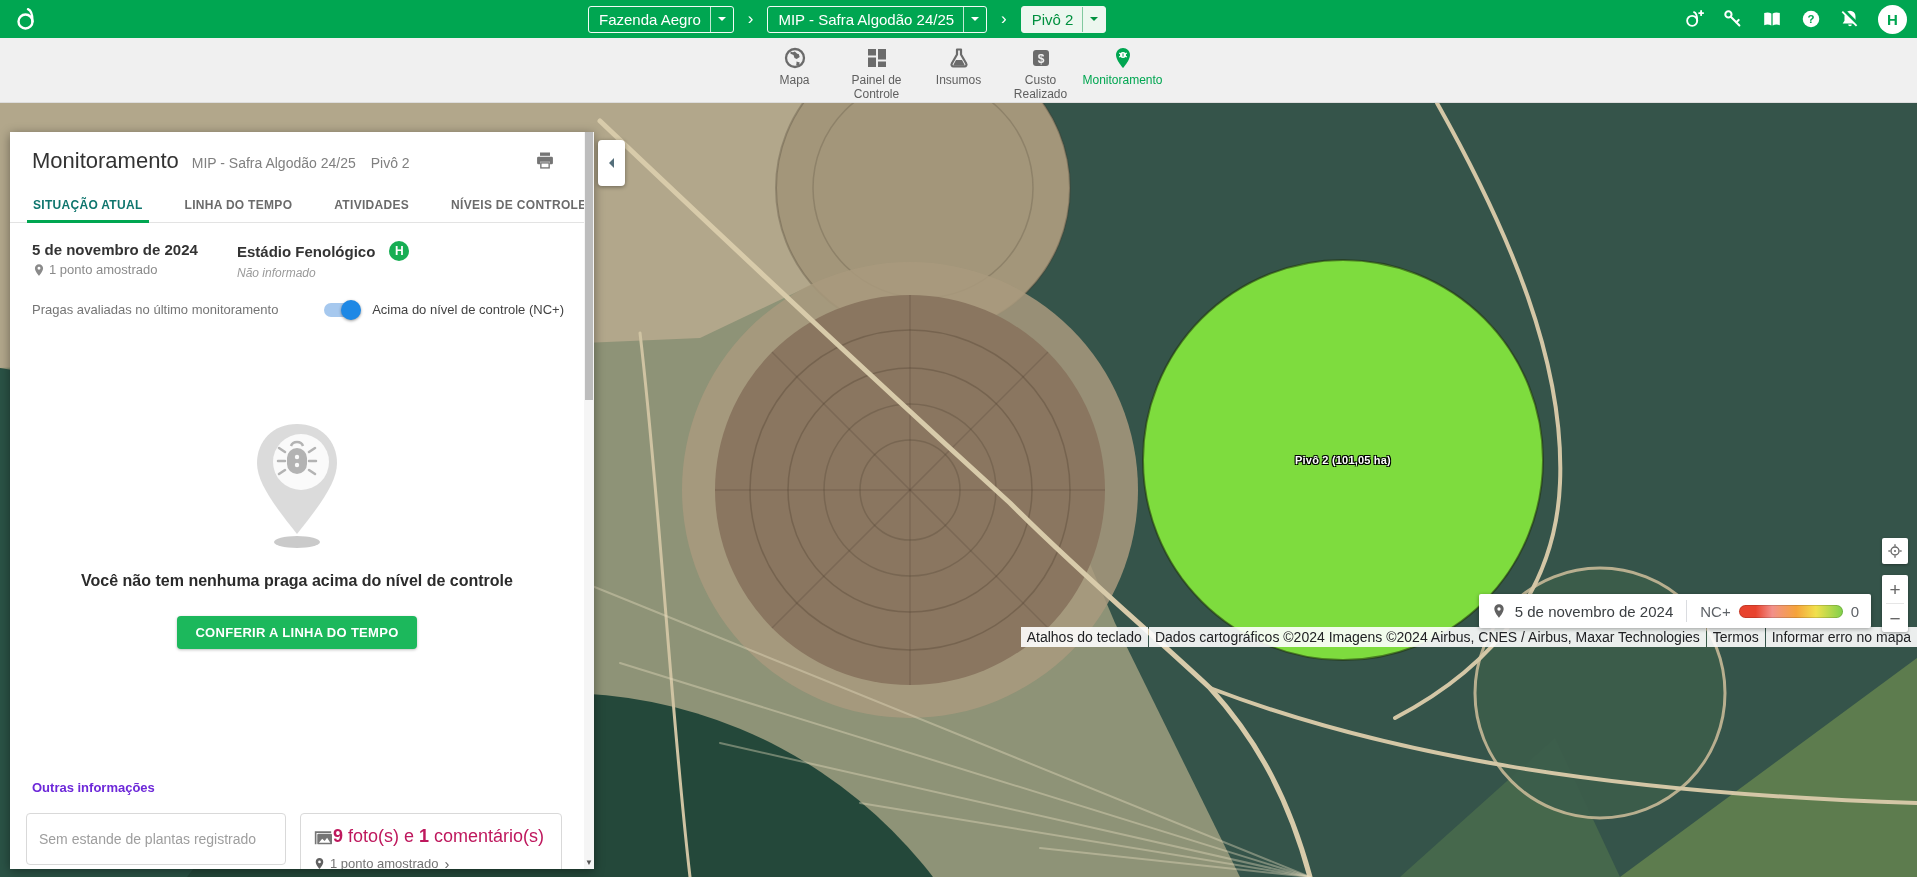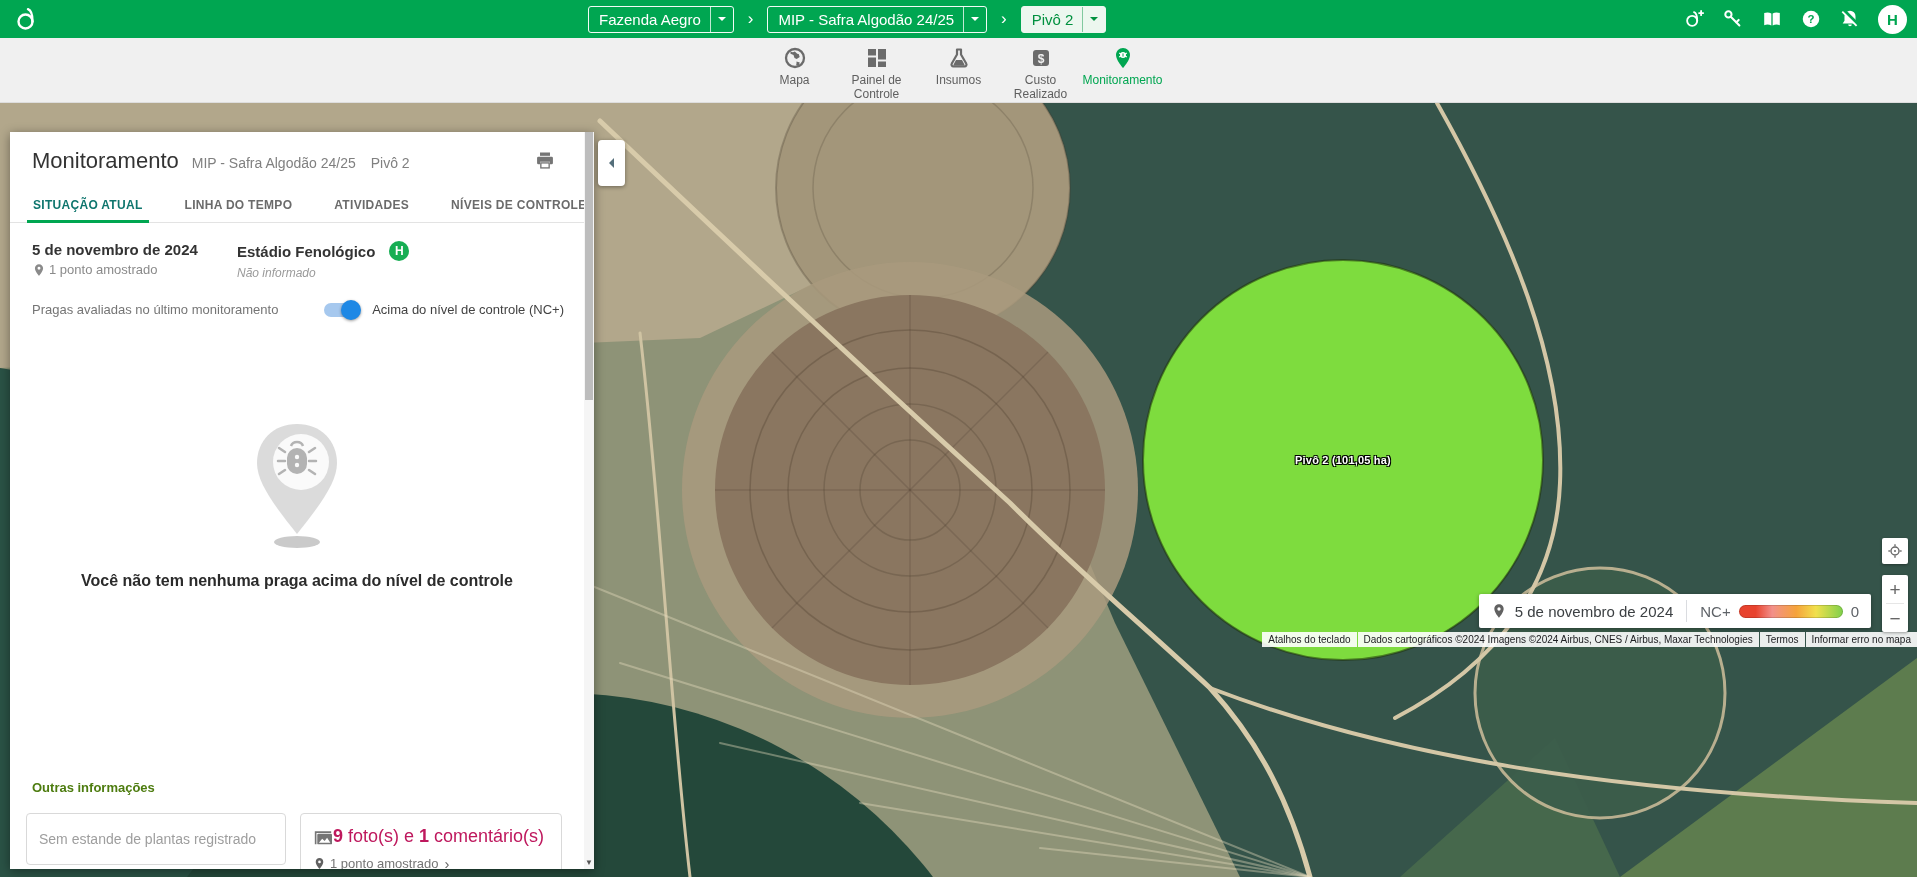--- a/index.html
+++ b/index.html
@@ -42,21 +42,21 @@
   .map-datebar .dtxt { font-size:15px; color:#3c4043; white-space:nowrap; }
   .vdiv { width:1px; height:22px; background:#dadce0; margin:0 5px; }
   .nc-label, .nc-val { font-size:15px; color:#5f6368; }
   .nc-grad { width:104px; height:13px; border-radius:7px; background:linear-gradient(90deg,#E8432E 0%,#E8432E 16%,#F2908A 32%,#F5A33B 55%,#F1E04C 74%,#7ED04B 100%); box-shadow:inset 0 0 0 1px rgba(0,0,0,.15); }
 
   .geo-btn { position:absolute; right:9px; bottom:83px; width:26px; height:26px; background:#fff; border:none; border-radius:2px; box-shadow:0 1px 3px rgba(0,0,0,.35); display:flex; align-items:center; justify-content:center; cursor:pointer; z-index:10; }
   .zoom-pill { position:absolute; right:9px; bottom:15px; width:26px; background:#fff; border-radius:2px; box-shadow:0 1px 3px rgba(0,0,0,.35); display:flex; flex-direction:column; z-index:10; }
   .zoom-pill button { width:26px; height:28px; border:none; background:transparent; font-size:19px; color:#666; cursor:pointer; line-height:1; }
   .zoom-pill .hdiv { height:1px; background:#e6e6e6; margin:0 4px; }
 
-  .attribution { position:absolute; right:0; bottom:0; display:flex; align-items:stretch; font-size:10px; color:#202124; z-index:9; }
+  .attribution { position:absolute; right:0; bottom:0; display:flex; align-items:stretch; font-size:14px; color:#202124; z-index:9; }
   .attribution > div { background:rgba(255,255,255,.9); padding:2px 6px; margin-left:1px; white-space:nowrap; }
   .attribution .clickable { cursor:pointer; }
 
   
   .panel { position:absolute; left:10px; top:132px; width:584px; height:737px; background:#fff; box-shadow:0 2px 10px rgba(0,0,0,.4); z-index:20; overflow:hidden; }
   .panel-head { padding:16px 22px 0 22px; display:flex; align-items:baseline; }
   .panel-title { font-size:22px; color:#333; }
   .panel-sub { font-size:14px; color:#808080; margin-left:13px; }
   .panel-sub2 { font-size:14px; color:#808080; margin-left:15px; }
   .print-btn { position:absolute; right:38px; top:18px; width:22px; height:22px; background:none; border:none; cursor:pointer; }
@@ -80,21 +80,21 @@
   .pest-label { font-size:13px; color:#757575; }
   .toggle-wrap { display:flex; align-items:center; gap:14px; }
   .toggle { width:34px; height:14px; border-radius:7px; background:#a6c8ee; position:relative; cursor:pointer; }
   .toggle .knob { position:absolute; right:-3px; top:-3px; width:20px; height:20px; border-radius:50%; background:#1E88E5; box-shadow:0 1px 3px rgba(0,0,0,.4); }
   .toggle-label { font-size:13px; color:#424242; }
 
   .empty { position:absolute; left:0; right:10px; top:288px; display:flex; flex-direction:column; align-items:center; }
   .empty-msg { margin-top:20px; font-size:16px; font-weight:600; color:#2b2b2b;text-align:center; }
   .timeline-btn { margin-top:26px; background:#1CB85C; color:#fff; border:none; border-radius:4px; font-size:13px; font-weight:bold; letter-spacing:.3px; padding:9px 18px; cursor:pointer; box-shadow:0 1px 3px rgba(0,0,0,.25); }
 
-  .other-info-heading { position:absolute; left:22px; top:648px; font-size:13px; font-weight:bold; color:#4d7c0f; }
+  .other-info-heading { position:absolute; left:22px; top:648px; font-size:13px; font-weight:bold; color:#6d28d9; }
   .stand-box { position:absolute; left:16px; top:681px; width:260px; height:52px; border:1px solid #d9d9d9; border-radius:4px; display:flex; align-items:center; padding:0 12px; font-size:14px; color:#9e9e9e; cursor:text; }
   .photo-box { position:absolute; left:290px; top:681px; width:262px; height:78px; border:1px solid #d9d9d9; border-radius:4px; padding:12px 12px 0 12px; cursor:pointer; }
   .photo-line { display:flex; align-items:center; font-size:18px; color:#be185d; }
   .photo-line b { font-weight:bold; }
   .sampled-link { display:flex; align-items:center; gap:4px; margin-top:8px; font-size:13px; color:#757575; }
   .sampled-link .link-text { text-decoration:underline; cursor:pointer; }
   .sampled-link .chev { font-size:15px; color:#666; margin-left:2px; }
 
   .scroll-track { position:absolute; right:0; top:0; width:10px; height:100%; background:#f5f5f5; }
   .scroll-thumb { position:absolute; right:1px; top:0; width:8px; height:268px; background:#bdbdbd; cursor:pointer; }
@@ -367,20 +367,21 @@
               <line x1="70" y1="41" x2="77" y2="41"></line>
               <line x1="70" y1="50" x2="76" y2="54"></line>
           </g>
         </g>
         <g fill="#fafafa">
             <circle cx="58" cy="37" r="2.2"></circle>
             <circle cx="58" cy="45" r="2.2"></circle>
           </g>
       </svg>
       <div class="empty-msg">Você não tem nenhuma praga acima do nível de controle</div>
+      <button class="timeline-btn">CONFERIR A LINHA DO TEMPO</button>
     </div>
 
     <div class="other-info-heading">Outras informações</div>
     <div class="stand-box">
       <span>Sem estande de plantas registrado</span>
     </div>
     <div class="photo-box">
       <div class="photo-line">
         <svg width="20" height="18" viewBox="0 0 24 22">
           <path fill="#757575" d="M2 4 L2 20 L4 20 L4 6 L22 6 L22 4 Z"></path>

